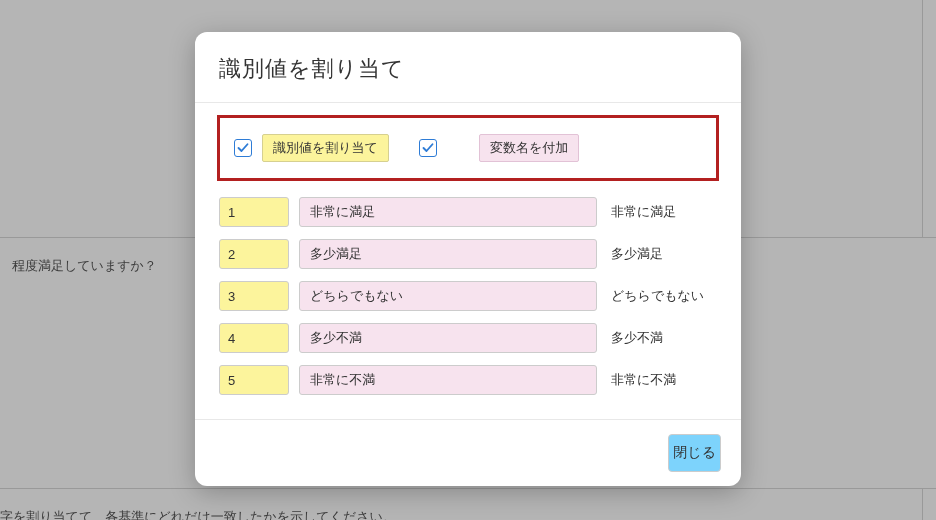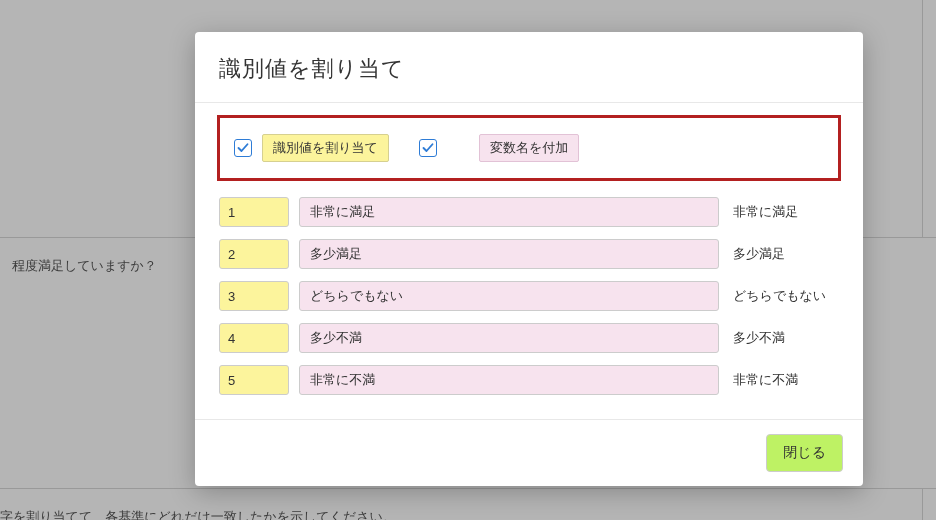--- a/index.html
+++ b/index.html
@@ -70,23 +70,23 @@
       top: 488px;
       right: 0;
       width: 14px;
       bottom: 0;
       border-left: 1px solid #ccc;
     }
     .modal {
       position: absolute;
       left: 195px;
       top: 32px;
-      width: 668px;
+      width: 546px;
       background: #fff;
-      border-radius: 4px;
+      border-radius: 12px;
       box-shadow: 0 6px 26px rgba(0,0,0,0.25);
     }
     .modal-header {
       padding: 22px 24px 18px 24px;
       border-bottom: 1px solid #e8e8e8;
     }
     .modal-title {
       font-size: 22px;
       font-weight: 400;
       color: #333;
@@ -177,25 +177,25 @@
       color: #333;
       padding-left: 4px;
     }
     .modal-footer {
       border-top: 1px solid #e8e8e8;
       padding: 14px 20px;
       display: flex;
       justify-content: flex-end;
     }
     .close-btn {
-      padding: 9px 16px;
+      padding: 9px 4px;
       font-size: 14px;
       border: 1px solid #ccc;
       border-radius: 4px;
-      background: #bef264;
+      background: #7dd3fc;
       color: #333;
       cursor: pointer;
     }
   </style>
 </head>
 <body>
 
 <div class="bg-page">
   <div class="bg-rightcol"></div>
   <div class="bg-border-top"></div>

